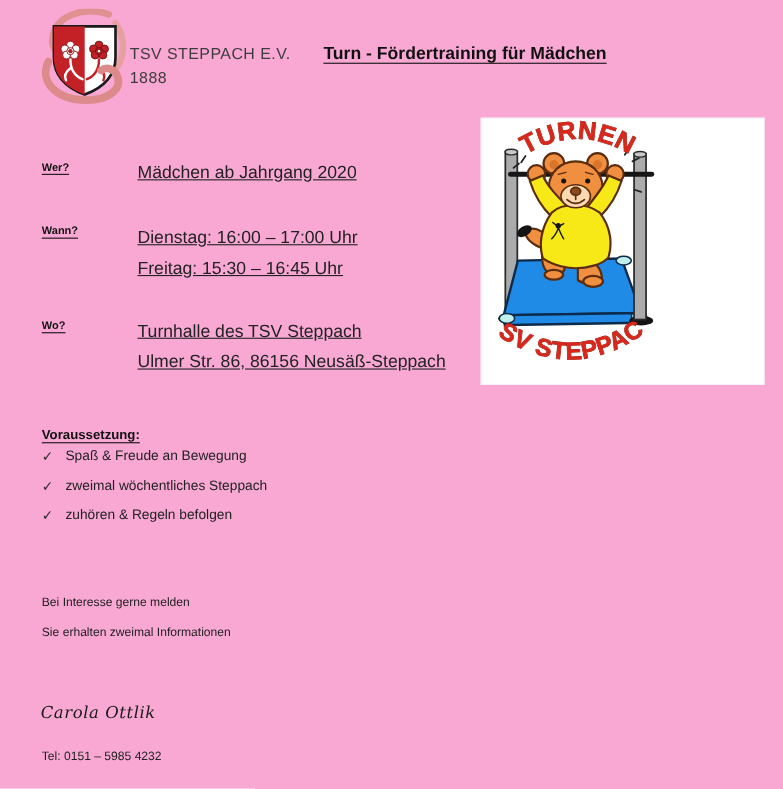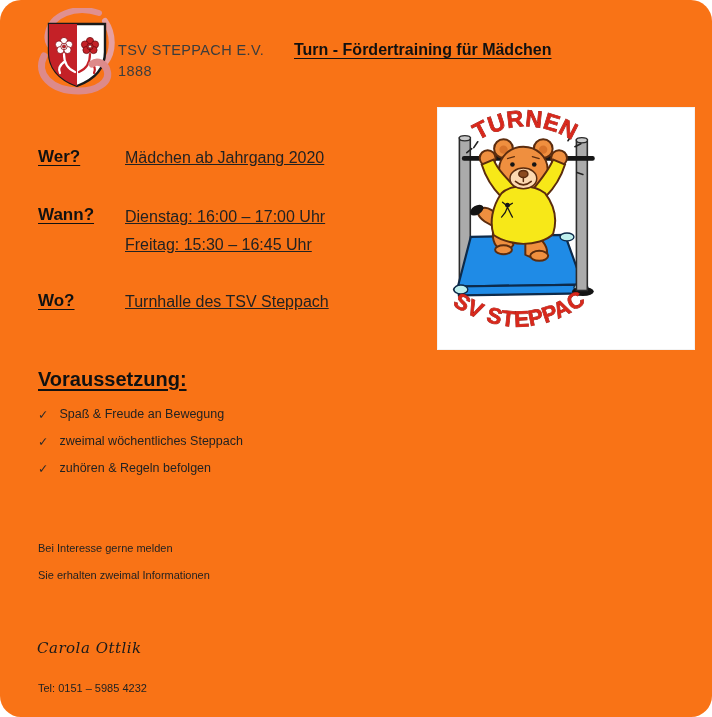--- a/index.html
+++ b/index.html
@@ -1,33 +1,33 @@
 <!DOCTYPE html>
 <html><head>
 <meta charset="utf-8">
 <style>
   html,body{margin:0;padding:0;background:#ffffff;}
   .page{
-    position:relative;width:712px;height:717px;background:#f97316;overflow:hidden;
-    font-family:"Liberation Sans",sans-serif;color:#1f1f1f;border-radius:21px;
+    position:relative;width:712px;height:717px;background:#f9a8d4;overflow:hidden;
+    font-family:"Liberation Sans",sans-serif;color:#1f1f1f;
   }
   
   .crest{position:absolute;left:35px;top:8px;width:92px;height:88px;}
   .club-name{position:absolute;left:118px;top:40px;font-size:14.5px;line-height:21px;
     color:#3d3d3d;letter-spacing:.4px;}
   .doc-title{position:absolute;left:294px;top:41px;font-size:16px;font-weight:bold;
     color:#111;text-decoration:underline;text-underline-offset:3px;}
   
-  .label{position:absolute;left:38px;font-size:17px;font-weight:bold;color:#111;
+  .label{position:absolute;left:38px;font-size:10px;font-weight:bold;color:#111;
     text-decoration:underline;text-underline-offset:3px;}
   .value{position:absolute;left:125px;font-size:16px;color:#222;text-decoration:underline;}
   .lbl-wer{top:147px;} .val-wer{top:149px;}
   .lbl-wann{top:205px;} .val-wann1{top:208px;} .val-wann2{top:236px;}
   .lbl-wo{top:291px;} .val-wo1{top:293px;} .val-wo2{top:321px;}
-  .lbl-vor{top:368px;font-size:20px;}
+  .lbl-vor{top:388px;font-size:12px;}
   
   .check-item{position:absolute;left:38px;display:flex;gap:11px;font-size:12.5px;color:#222;}
   .ci-0{top:407px;} .ci-1{top:434px;} .ci-2{top:461px;}
   .check-mark{font-size:12.5px;color:#2a2a2a;}
   
   .contact-line{position:absolute;left:38px;font-size:11px;color:#222;}
   .cl-1{top:542px;} .cl-2{top:569px;}
   .signature{position:absolute;left:37px;top:639px;font-family:"DejaVu Serif",serif;
     font-style:italic;font-size:15px;color:#1a1a1a;letter-spacing:.5px;}
   .phone{top:682px;}
@@ -86,20 +86,21 @@
 
   <div class="label lbl-wer">Wer?</div>
   <div class="value val-wer">Mädchen ab Jahrgang 2020</div>
 
   <div class="label lbl-wann">Wann?</div>
   <div class="value val-wann1">Dienstag: 16:00 – 17:00 Uhr</div>
   <div class="value val-wann2">Freitag: 15:30 – 16:45 Uhr</div>
 
   <div class="label lbl-wo">Wo?</div>
   <div class="value val-wo1">Turnhalle des TSV Steppach</div>
+  <div class="value val-wo2">Ulmer Str. 86, 86156 Neusäß-Steppach</div>
 
   <div class="label lbl-vor">Voraussetzung:</div>
 
   <div class="check-item ci-0">
     <span class="check-mark">✓</span>
     <span>Spaß &amp; Freude an Bewegung</span>
   </div>
   <div class="check-item ci-1">
     <span class="check-mark">✓</span>
     <span>zweimal wöchentliches Steppach</span>

